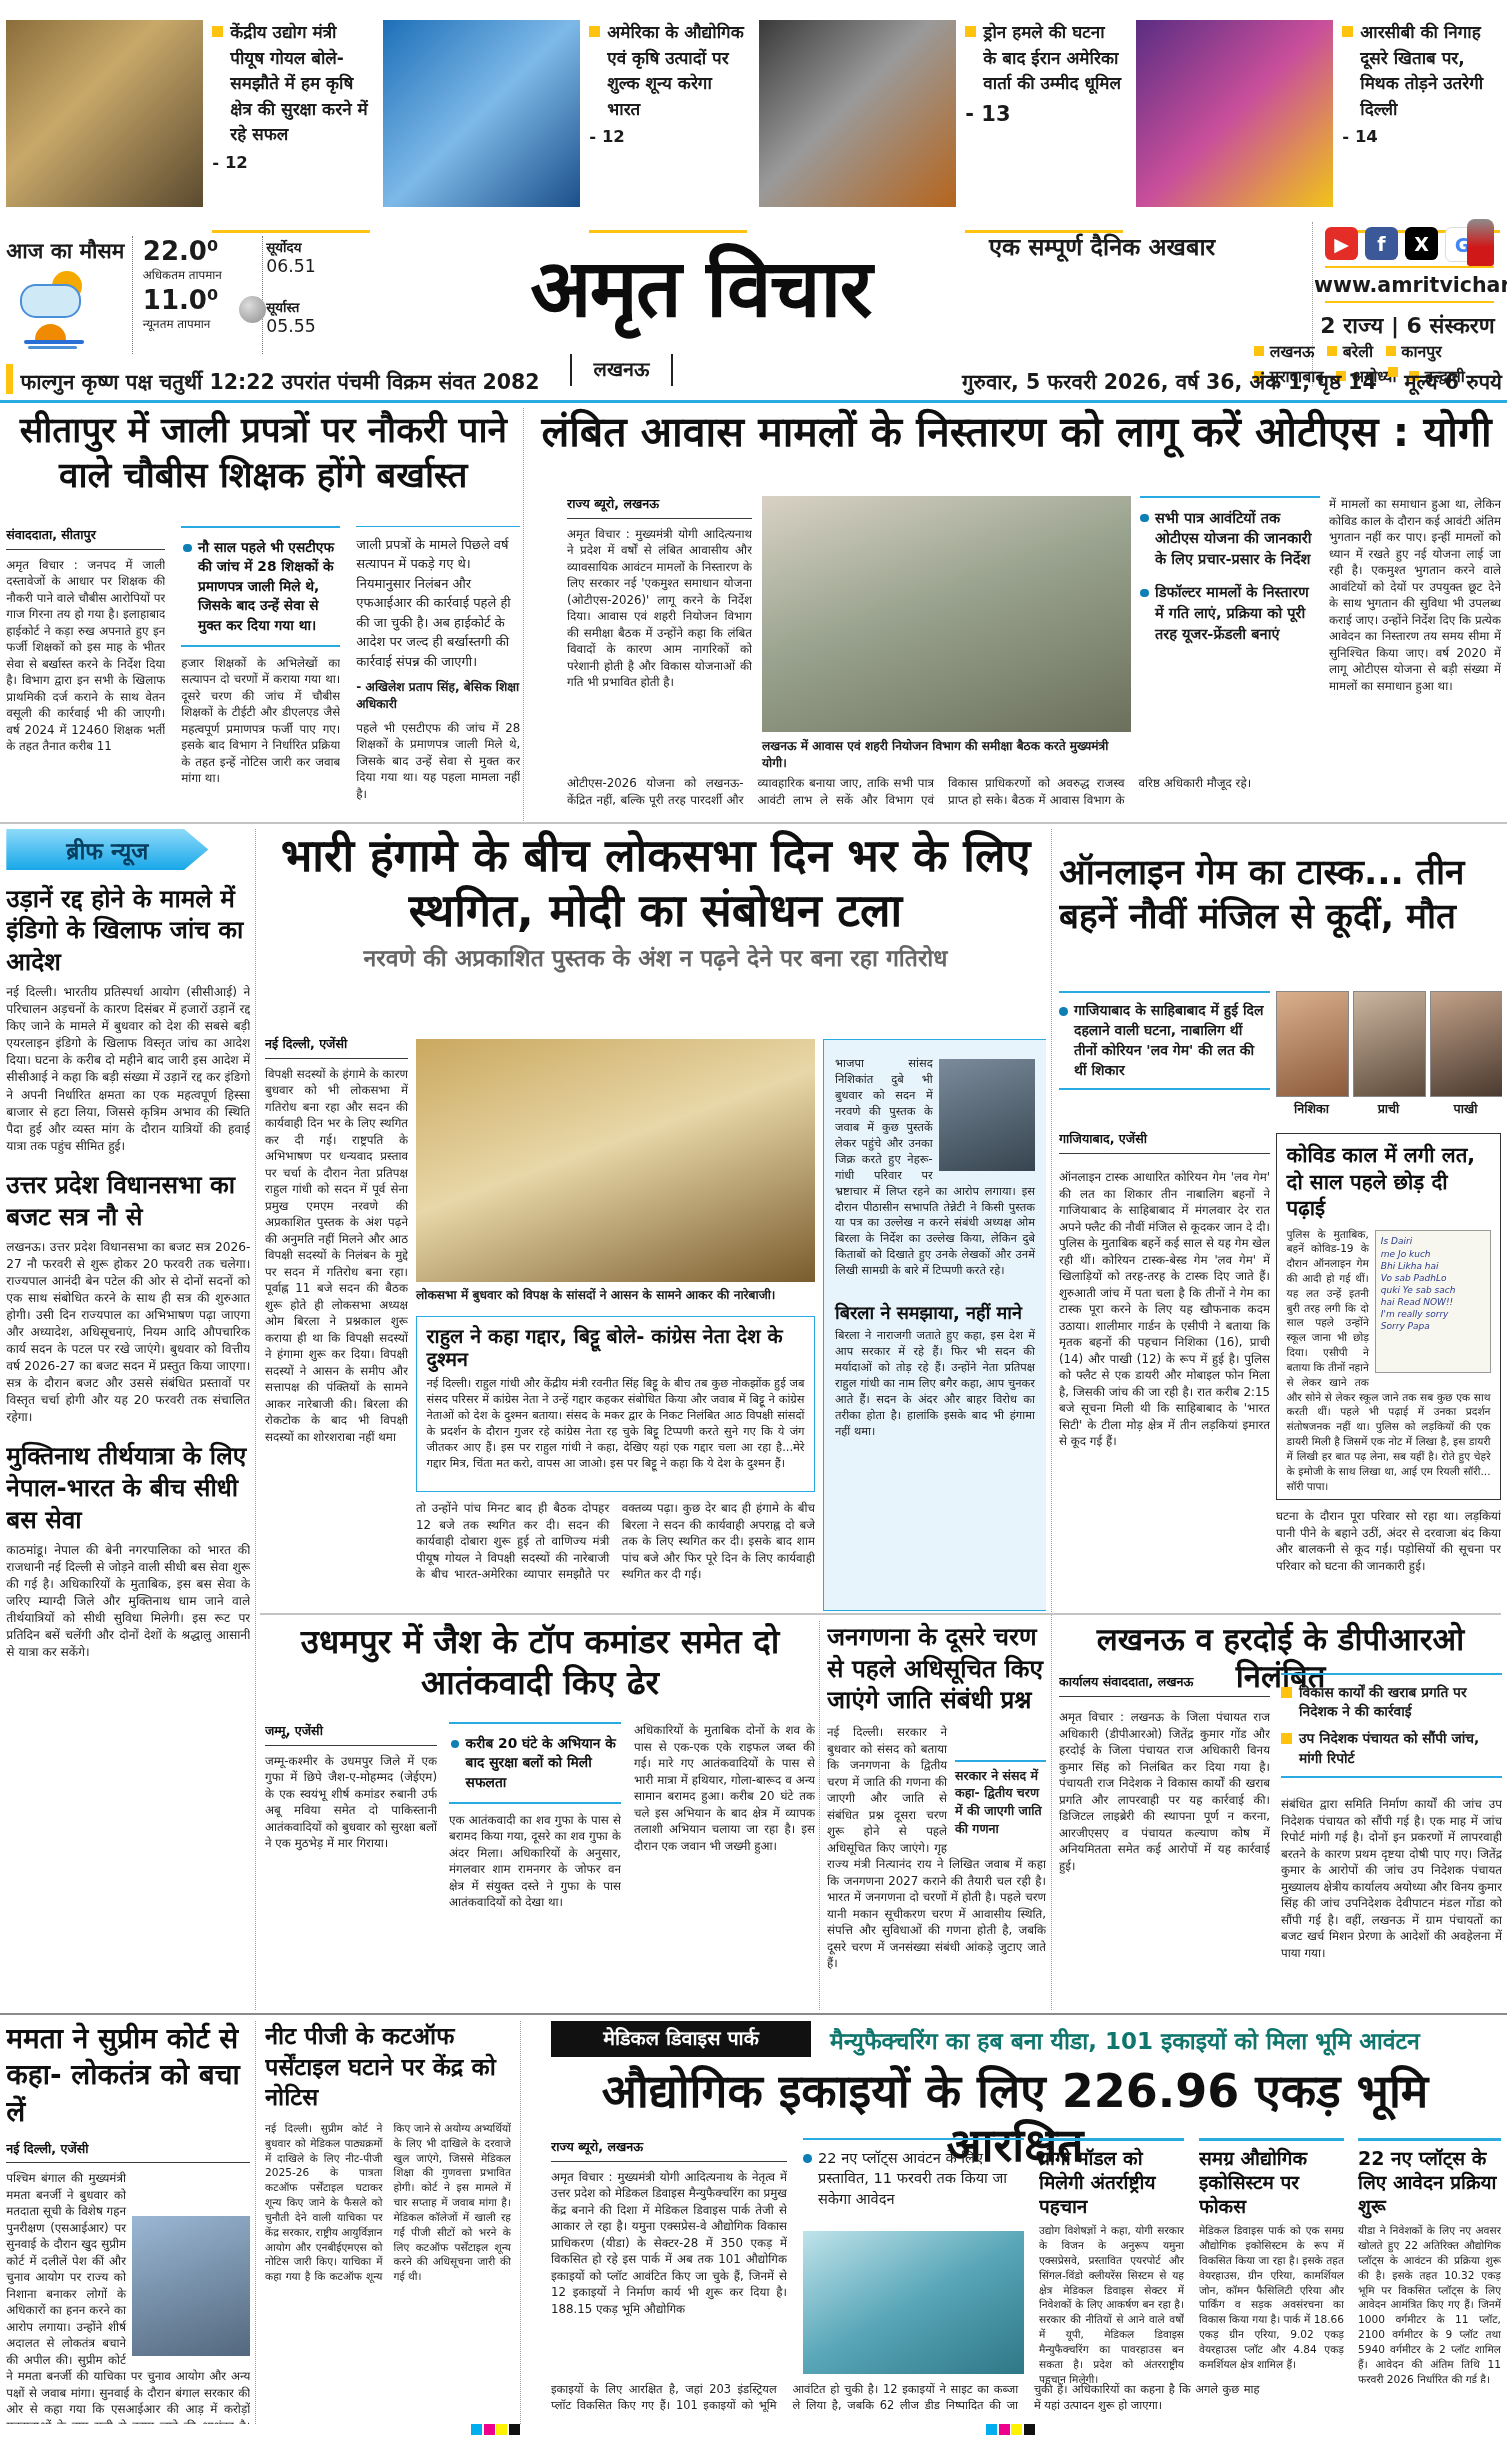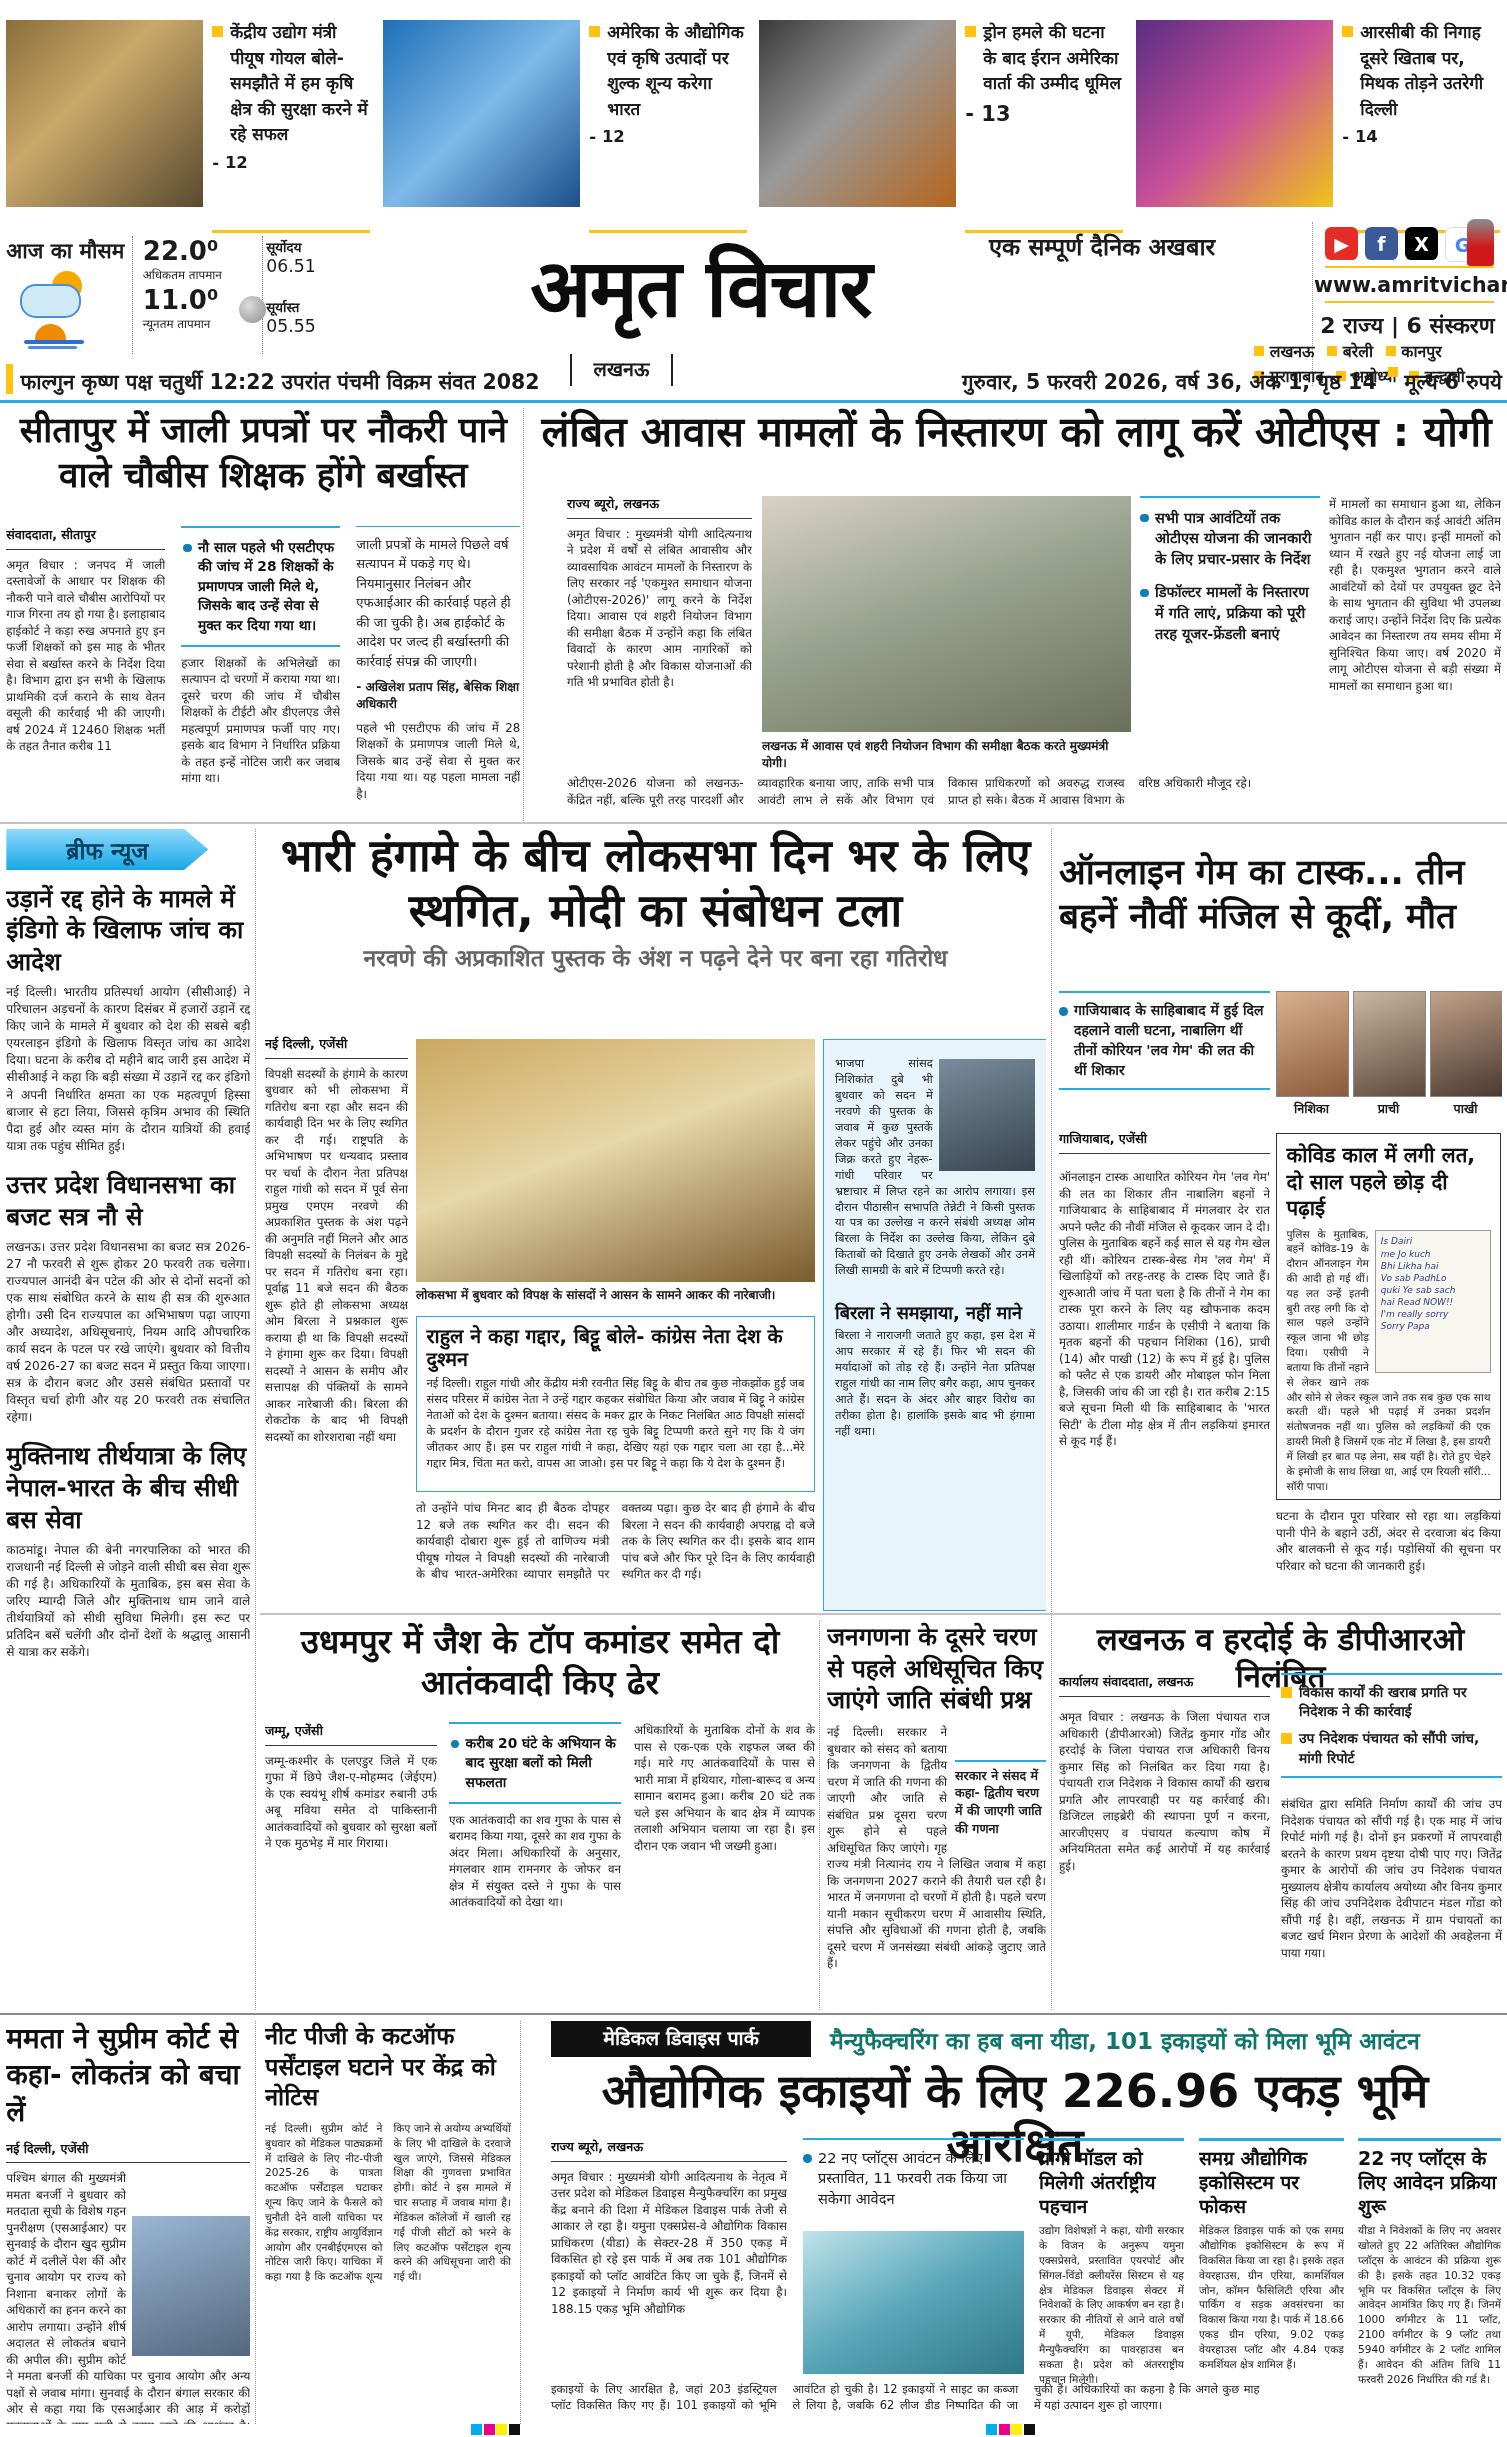--- a/index.html
+++ b/index.html
@@ -299,21 +299,21 @@
     </div>
     <div class="abs clip body" style="left:217px;top:679px;width:225px;height:102px">घटना के दौरान पूरा परिवार सो रहा था। लड़कियां पानी पीने के बहाने उठीं, अंदर से दरवाजा बंद किया और बालकनी से कूद गईं। पड़ोसियों की सूचना पर परिवार को घटना की जानकारी हुई।</div>
   </div>
 
   <div class="abs hr" style="left:260px;top:1613px;width:1241px;height:1.6px"></div>
 
   <div class="abs clip" style="left:265px;top:1621px;width:550px;height:389px">
     <div class="hd ctr" style="font-size:33px;line-height:1.25">उधमपुर में जैश के टॉप कमांडर समेत दो आतंकवादी किए ढेर</div>
     <div class="abs clip" style="left:0;top:101px;width:172px;height:288px">
       <div class="byline">जम्मू, एजेंसी</div>
-      <div class="body">जम्मू-कश्मीर के एलएडुर जिले में एक गुफा में छिपे जैश-ए-मोहम्मद (जेईएम) के एक स्वयंभू शीर्ष कमांडर रुबानी उर्फ अबू मविया समेत दो पाकिस्तानी आतंकवादियों को बुधवार को सुरक्षा बलों ने एक मुठभेड़ में मार गिराया।</div>
+      <div class="body">जम्मू-कश्मीर के उधमपुर जिले में एक गुफा में छिपे जैश-ए-मोहम्मद (जेईएम) के एक स्वयंभू शीर्ष कमांडर रुबानी उर्फ अबू मविया समेत दो पाकिस्तानी आतंकवादियों को बुधवार को सुरक्षा बलों ने एक मुठभेड़ में मार गिराया।</div>
     </div>
     <div class="abs clip" style="left:184px;top:101px;width:172px;height:288px">
       <div class="qbox">
           <span class="dot"></span>
         <span style="font-size:13.8px">करीब 20 घंटे के अभियान के बाद सुरक्षा बलों को मिली सफलता</span>
         </div>
       <div class="body" style="margin-top:7.9px">एक आतंकवादी का शव गुफा के पास से बरामद किया गया, दूसरे का शव गुफा के अंदर मिला। अधिकारियों के अनुसार, मंगलवार शाम रामनगर के जोफर वन क्षेत्र में संयुक्त दस्ते ने गुफा के पास आतंकवादियों को देखा था।</div>
     </div>
     <div class="abs clip body" style="left:369px;top:101px;width:181px;height:288px">अधिकारियों के मुताबिक दोनों के शव के पास से एक-एक एके राइफल जब्त की गई। मारे गए आतंकवादियों के पास से भारी मात्रा में हथियार, गोला-बारूद व अन्य सामान बरामद हुआ। करीब 20 घंटे तक चले इस अभियान के बाद क्षेत्र में व्यापक तलाशी अभियान चलाया जा रहा है। इस दौरान एक जवान भी जख्मी हुआ।</div>
   </div>

